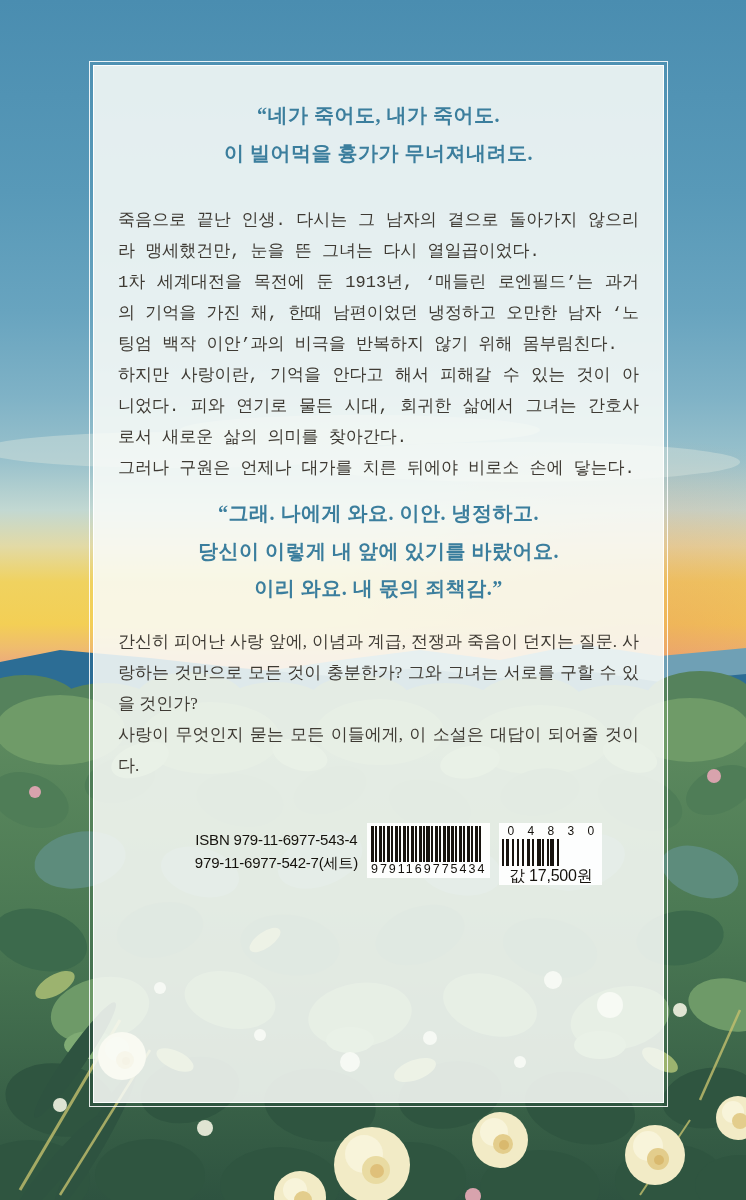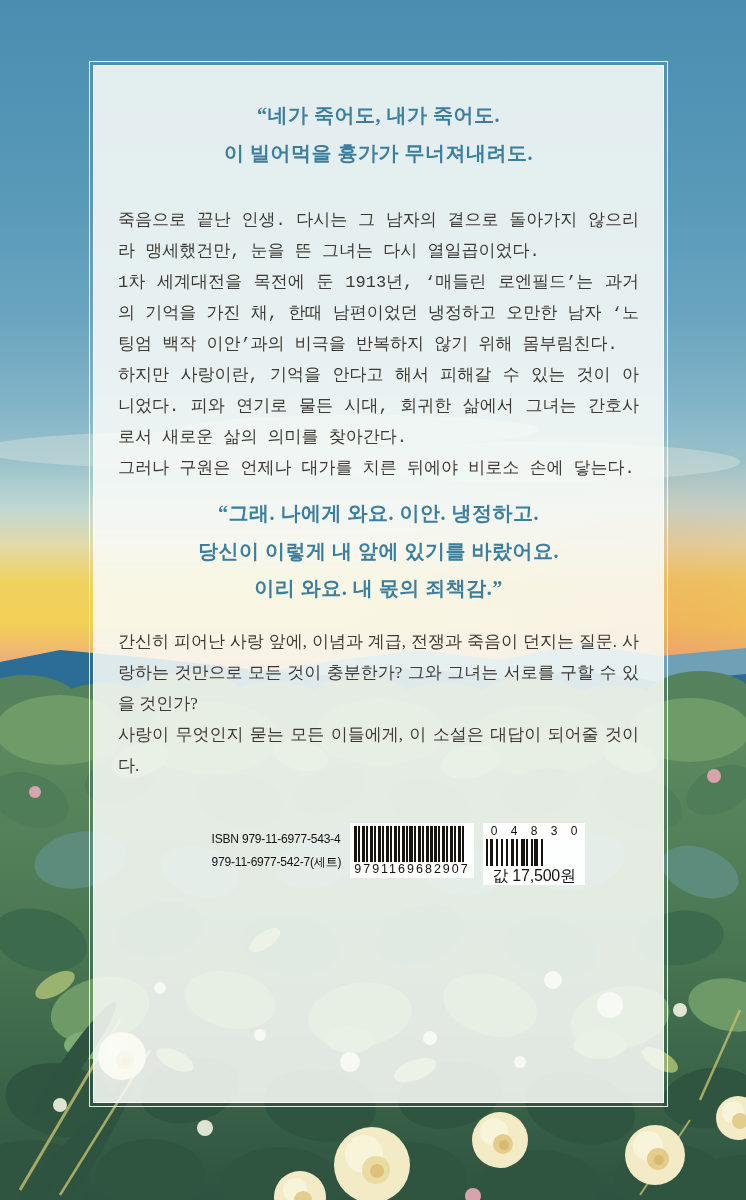--- a/index.html
+++ b/index.html
@@ -26,21 +26,21 @@
   .quote div{margin:0;}
   .bodytext{font-size:17px;line-height:31px;color:#3e3a33;text-align:justify;word-break:break-all;}
   .bodytext p{margin:0;}
   .syn1{margin-top:33px;font-family:Liberation Mono, monospace;}
   .quote2{margin-top:11px;}
   .syn2{margin-top:18px;}
   .tagline{margin-top:17px;text-align:center;font-family:"Liberation Sans","DejaVu Sans",sans-serif;
     font-weight:600;font-size:18px;line-height:36px;color:#363d37;letter-spacing:-0.3px;}
   .isbn-row{display:flex;justify-content:center;align-items:flex-start;gap:9px;margin-top:42px;
     font-family:"Liberation Sans","DejaVu Sans",sans-serif;color:#15120d;}
-  .isbn-text{text-align:left;font-size:12px;line-height:23px;padding-top:5px;letter-spacing:-0.2px;margin-left:40px;}
+  .isbn-text{text-align:center;font-size:15px;line-height:23px;padding-top:5px;letter-spacing:-0.2px;margin-left:40px;}
   .barcode-main{background:rgba(255,255,255,0.92);padding:3px 4px 2px;}
   .bars-big{width:112px;height:36px;
     background:
       repeating-linear-gradient(90deg,#17130e 0 2px,transparent 2px 4px),
       repeating-linear-gradient(90deg,#17130e 0 3px,transparent 3px 8px),
       repeating-linear-gradient(90deg,transparent 0 9px,#17130e 9px 10px,transparent 10px 23px);}
   .ean-digits{display:flex;justify-content:space-between;font-size:12.5px;line-height:13px;margin-top:1px;letter-spacing:2px;}
   .barcode-addon{background:rgba(255,255,255,0.92);padding:2px 3px;text-align:center;}
   .addon-digits{font-size:12px;line-height:13px;letter-spacing:5px;text-indent:5px;}
   .bars-small{width:58px;height:27px;margin-top:1px;
@@ -259,21 +259,21 @@
       <div class="isbn-row">
         <div class="isbn-text">
           <div>ISBN 979-11-6977-543-4</div>
           <div>979-11-6977-542-7(세트)</div>
         </div>
         <div class="barcode-main">
           <div class="bars-big"></div>
           <div class="ean-digits">
             <span>9</span>
             <span>791169</span>
-            <span>682907</span>
+            <span>775434</span>
           </div>
         </div>
         <div class="barcode-addon">
           <div class="addon-digits">0 4 8 3 0</div>
           <div class="bars-small"></div>
           <div class="price">값 17,500원</div>
         </div>
       </div>
 
     </div>

